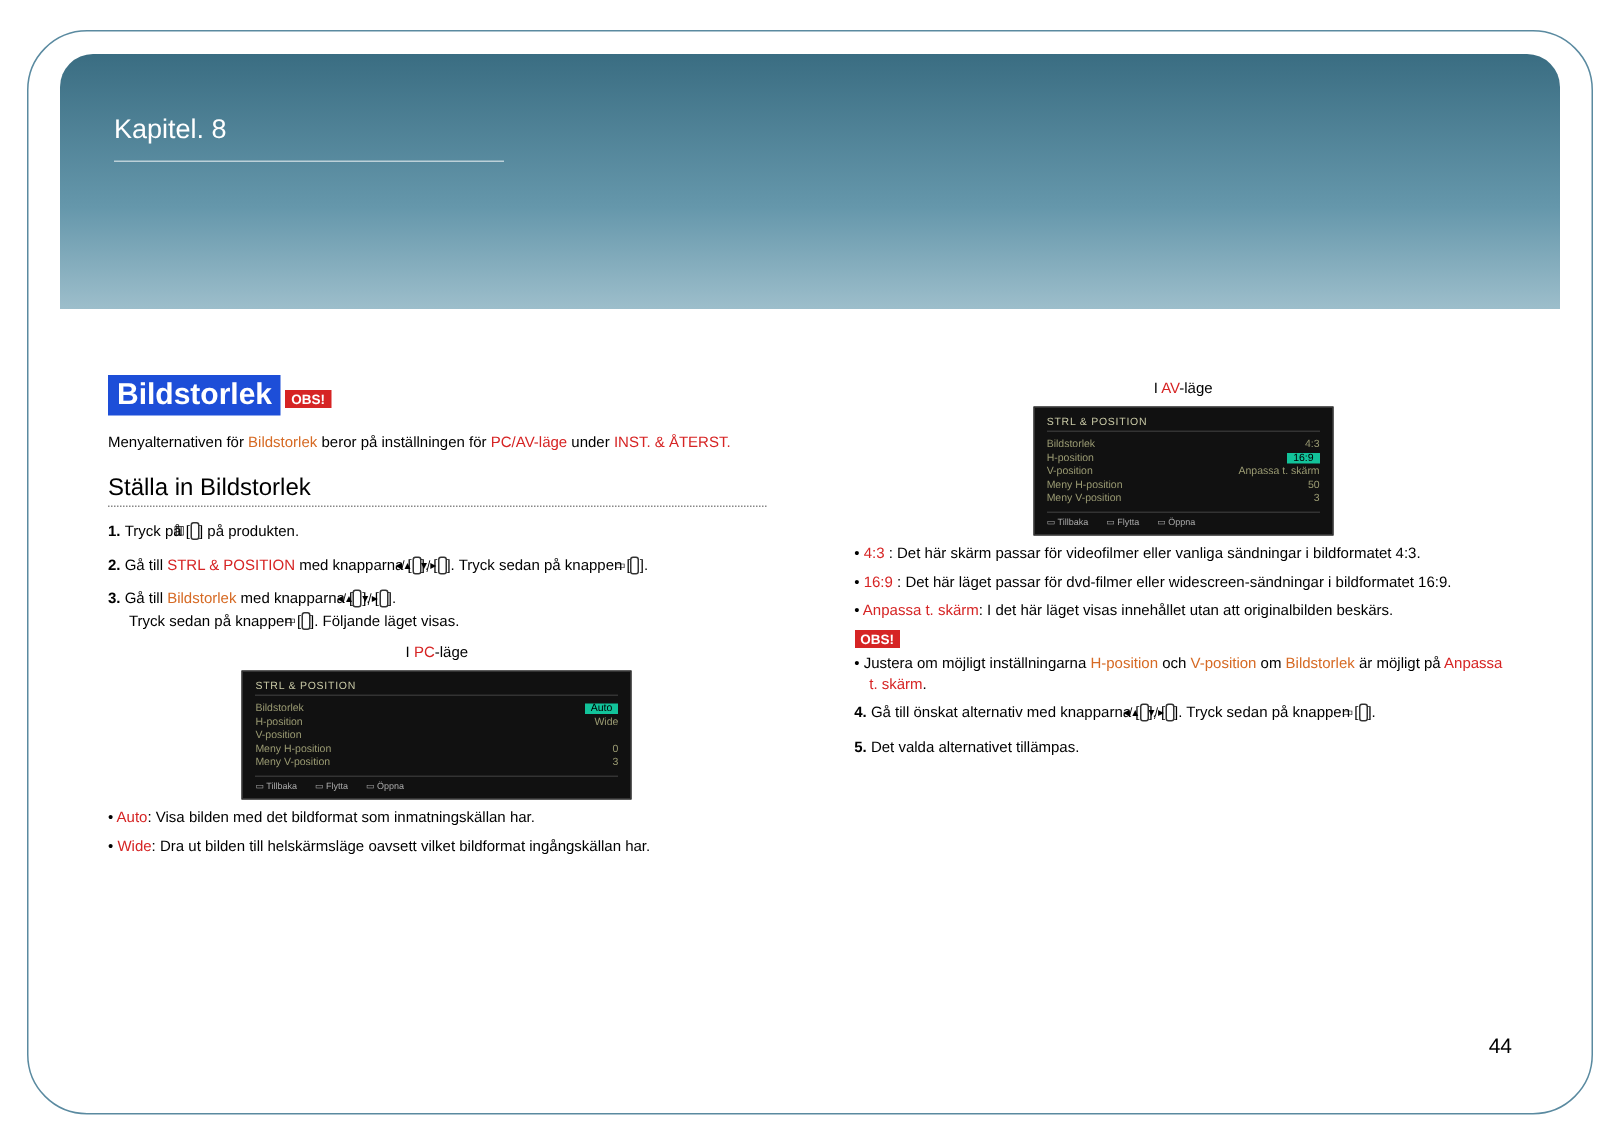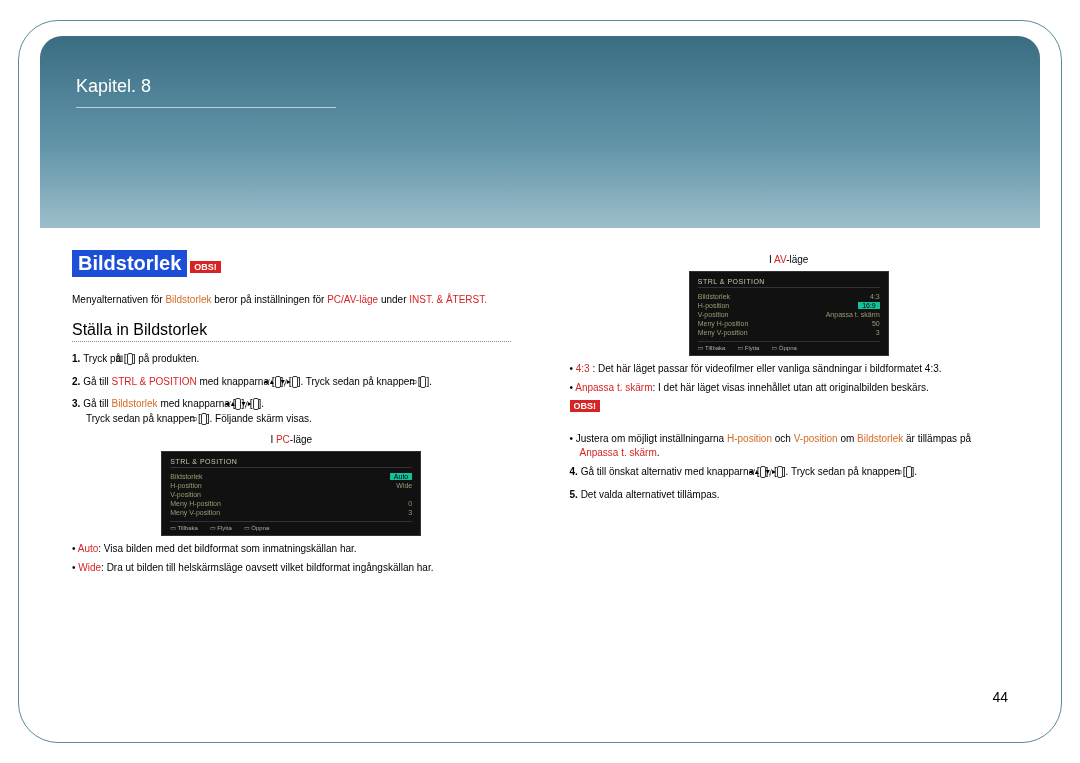--- a/index.html
+++ b/index.html
@@ -13,21 +13,21 @@
   .page-border {
     position: absolute;
     top: 20px; left: 18px; right: 18px; bottom: 20px;
     border: 1px solid #5a8aa0;
     border-radius: 40px;
     pointer-events: none;
   }
   .header-banner {
     position: absolute;
     top: 36px; left: 40px; right: 40px;
-    height: 192px;
+    height: 170px;
     background: linear-gradient(180deg, #3a6d82 0%, #6597ab 60%, #9dbecb 100%);
     border-radius: 22px 22px 0 0;
     padding: 40px 36px 0 36px;
     color: #fff;
   }
   .chapter-label {
     font-size: 18px;
     margin-bottom: 6px;
     font-weight: 400;
     padding-bottom: 4px;
@@ -58,21 +58,21 @@
     margin-bottom: 12px;
   }
   .intro { margin-bottom: 10px; }
   .obs-tag {
     display: inline-block;
     background: #d62424;
     color: #fff;
     font-size: 9px;
     font-weight: 700;
     padding: 1px 4px;
-    margin-bottom: 20px;
+    margin-bottom: 4px;
   }
   .note-line { margin-bottom: 14px; line-height: 1.4; }
   .red { color: #d62424; }
   .orange { color: #d66a24; }
   .subhead {
     font-size: 16px;
     font-weight: 400;
     margin: 6px 0 2px 0;
   }
   .dotted-rule {
@@ -137,21 +137,21 @@
 
       <ol class="steps">
         <li>
           <span class="num">1. </span><span>Tryck på [</span><span class="icon-box">▥</span><span>] på produkten.</span>
         </li>
         <li>
           <span class="num">2. </span><span>Gå till </span><span class="red">STRL &amp; POSITION</span><span> med knapparna [</span><span class="icon-box">◂/▴</span><span>], [</span><span class="icon-box">▾/▸</span><span>]. Tryck sedan på knappen [</span><span class="icon-box">▭</span><span>].</span>
         </li>
         <li>
           <span class="num">3. </span><span>Gå till </span><span class="orange">Bildstorlek</span><span> med knapparna [</span><span class="icon-box">◂/▴</span><span>], [</span><span class="icon-box">▾/▸</span><span>].</span><br>
-          <span>Tryck sedan på knappen [</span><span class="icon-box">▭</span><span>]. Följande skärm visas.</span>
+          <span>Tryck sedan på knappen [</span><span class="icon-box">▭</span><span>]. Följande läget visas.</span>
         </li>
       </ol>
 
       <div class="caption">
         <span>I </span><span class="red">PC</span><span>-läge</span>
       </div>
 
       <div class="osd">
         <div class="osd-title">STRL &amp; POSITION</div>
         <div id="osd-pc-rows">
@@ -219,28 +219,29 @@
             </div>
           </div>
         <div class="osd-foot">
           <span>Tillbaka</span>
             <span>Flytta</span>
             <span>Öppna</span>
         </div>
       </div>
 
       <ul class="bullets">
-        <li><span class="red">4:3</span><span> : Det här läget passar för videofilmer eller vanliga sändningar i bildformatet 4:3.</span></li>
+        <li><span class="red">4:3</span><span> : Det här skärm passar för videofilmer eller vanliga sändningar i bildformatet 4:3.</span></li>
+        <li><span class="red">16:9</span><span> : Det här läget passar för dvd-filmer eller widescreen-sändningar i bildformatet 16:9.</span></li>
         <li><span class="red">Anpassa t. skärm</span><span>: I det här läget visas innehållet utan att originalbilden beskärs.</span></li>
       </ul>
 
       <div class="obs-tag">OBS!</div>
       <ul class="bullets">
         <li>
-          <span>Justera om möjligt inställningarna </span><span class="orange">H-position</span><span> och </span><span class="orange">V-position</span><span> om </span><span class="orange">Bildstorlek</span><span> är tillämpas på </span><span class="red">Anpassa t. skärm</span><span>.</span>
+          <span>Justera om möjligt inställningarna </span><span class="orange">H-position</span><span> och </span><span class="orange">V-position</span><span> om </span><span class="orange">Bildstorlek</span><span> är möjligt på </span><span class="red">Anpassa t. skärm</span><span>.</span>
         </li>
       </ul>
 
       <ol class="steps" start="4">
         <li>
           <span class="num">4. </span><span>Gå till önskat alternativ med knapparna [</span><span class="icon-box">◂/▴</span><span>], [</span><span class="icon-box">▾/▸</span><span>]. Tryck sedan på knappen [</span><span class="icon-box">▭</span><span>].</span>
         </li>
         <li>
           <span class="num">5. </span><span>Det valda alternativet tillämpas.</span>
         </li>

